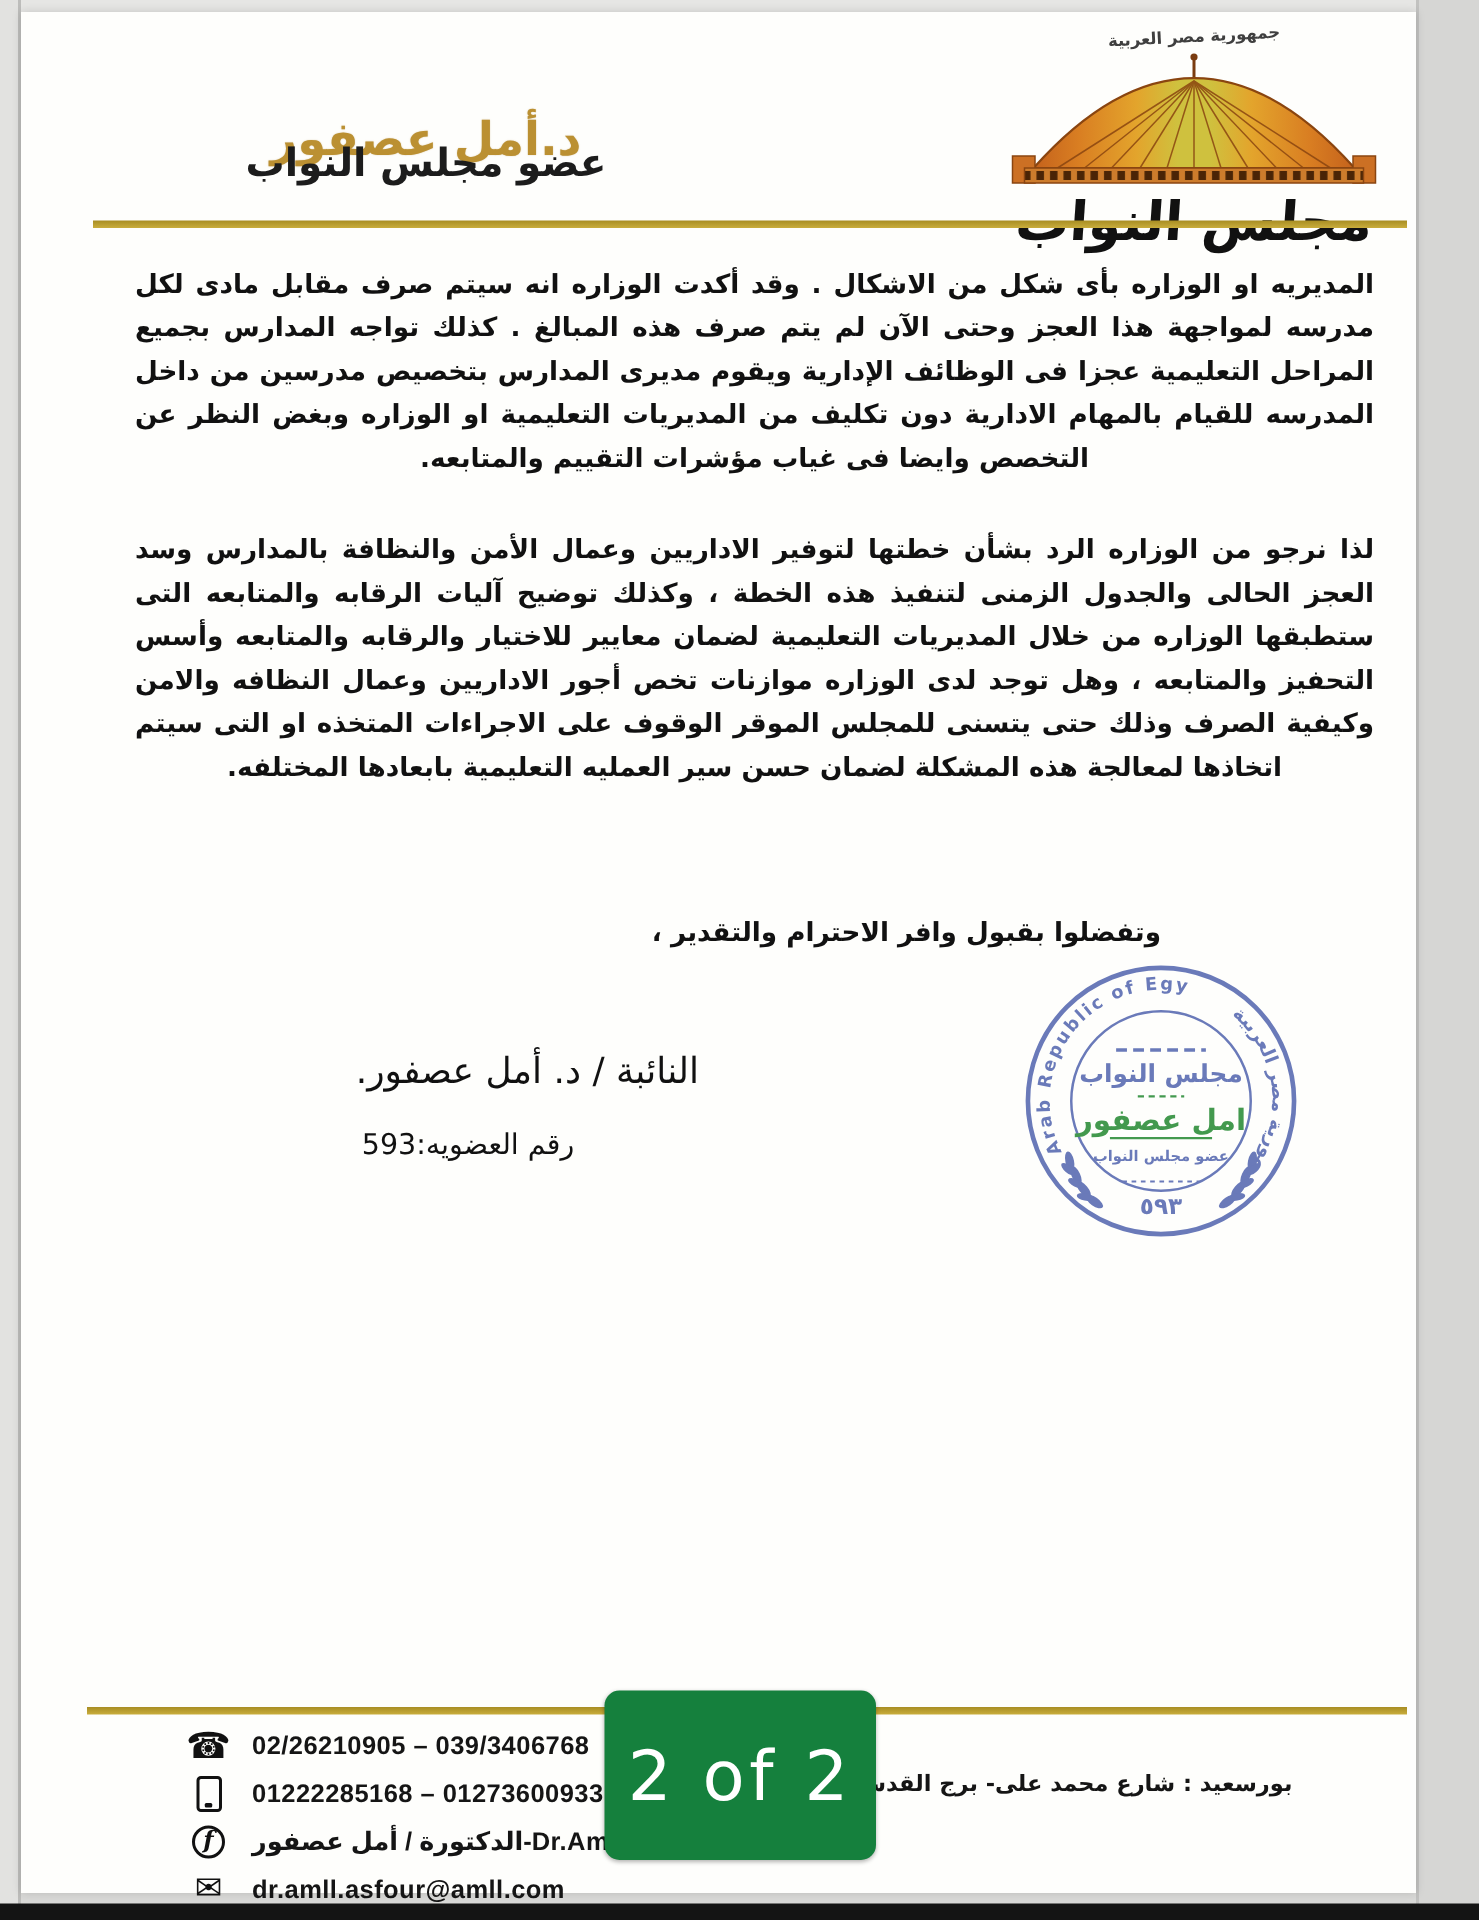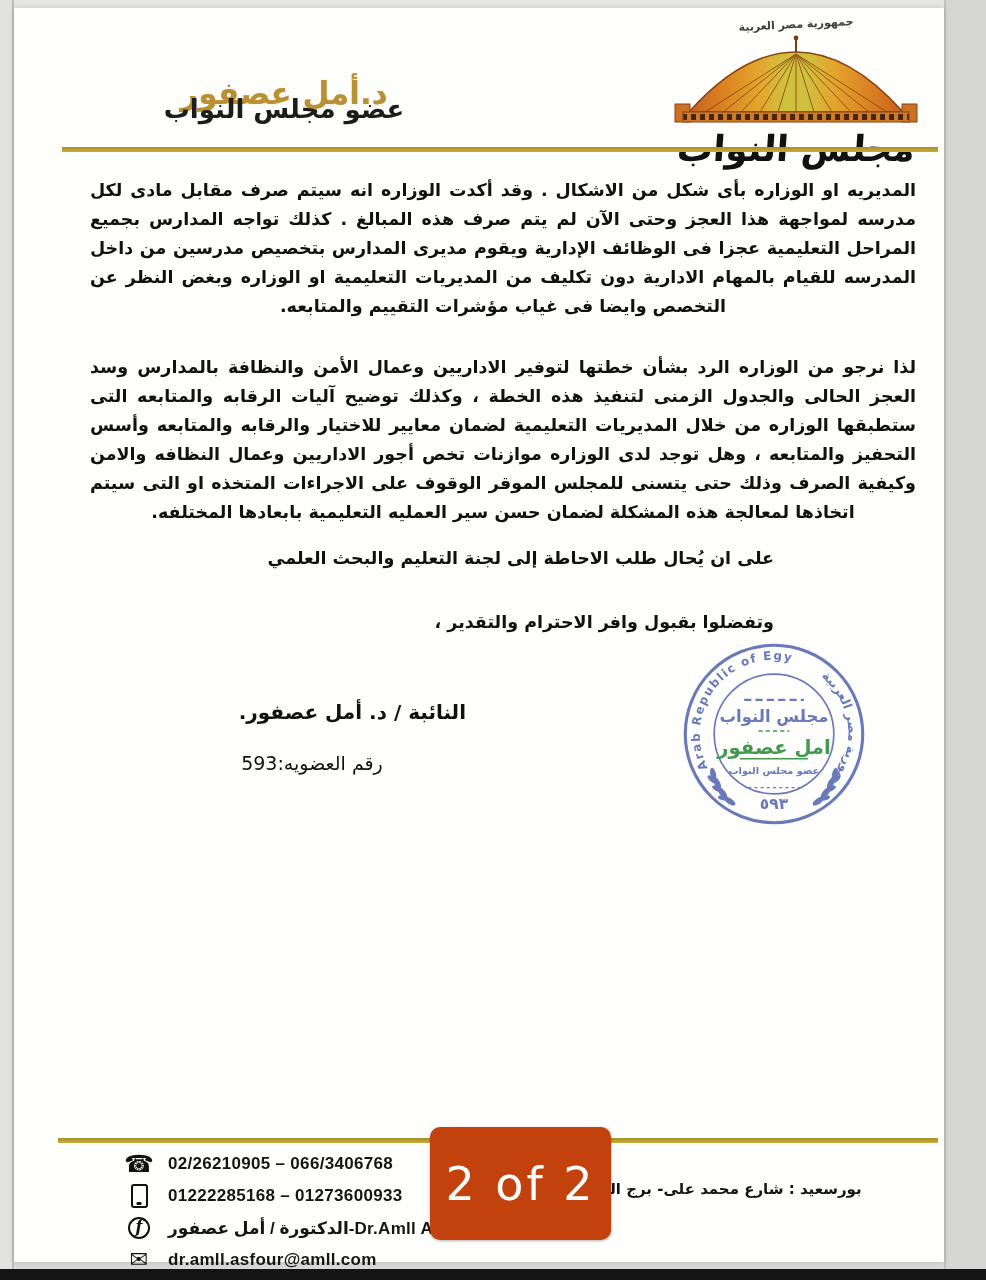--- a/index.html
+++ b/index.html
@@ -51,21 +51,21 @@
     text-align:justify;text-align-last:center;
   }
   .para1{left:76px;top:168px;width:826px;}
   .para2{left:76px;top:345px;width:826px;}
   .line-block{
     position:absolute;direction:rtl;color:#111;font-size:17.5px;font-weight:bold;
     left:76px;width:684px;text-align:right;
   }
   .referral{top:540px;}
   .closing{top:604px;}
-  .sig-name{position:absolute;left:150px;top:692px;width:302px;text-align:right;direction:rtl;font-size:20px;font-weight:bold;color:#111;}
+  .sig-name{position:absolute;left:150px;top:692px;width:302px;text-align:right;direction:rtl;font-size:24px;font-weight:normal;color:#111;}
   .sig-number{position:absolute;left:150px;top:744px;width:296px;text-align:center;direction:rtl;font-size:19px;font-weight:normal;color:#111;}
 
   .stamp{position:absolute;left:662px;top:628px;width:196px;height:196px;opacity:.9;}
 
   
   .footer-rows{position:absolute;left:96px;top:1140px;width:400px;}
   .f-row{display:flex;align-items:center;height:32px;}
   .f-ico{width:58px;display:flex;justify-content:center;align-items:center;color:#111;}
   .f-txt{font-family:"Liberation Sans","DejaVu Sans",sans-serif;font-size:17px;font-weight:bold;color:#151515;letter-spacing:.3px;}
   .f-txt.rtlmix{direction:ltr;}
@@ -76,23 +76,22 @@
     font-family:"DejaVu Serif",serif;font-style:italic;font-weight:bold;font-size:16px;line-height:1;padding-bottom:2px;}
   .ico-mail{font-size:22px;line-height:1;}
 
   .footer-address{
     position:absolute;left:556px;top:1168px;width:370px;text-align:left;direction:rtl;
     font-size:15px;font-weight:bold;color:#151515;line-height:26px;
   }
 
   .page-indicator{
     position:absolute;left:389px;top:1119px;width:181px;height:113px;
-    background:#c2410c;border-radius:10px;display:flex;align-items:center;justify-content:center;
+    background:#15803d;border-radius:10px;display:flex;align-items:center;justify-content:center;
     box-shadow:0 1px 3px rgba(0,0,0,.3);
-    margin-left:27px;
   }
   .page-indicator span{color:#fff;font-size:46px;letter-spacing:3px;font-family:"DejaVu Sans",sans-serif;}
 </style>
 </head>
 <body>
 
 <div class="scan-edge-top"></div>
 <div class="scan-edge-left"></div>
 <div class="scan-edge-right"></div>
 
@@ -140,21 +139,20 @@
       <rect x="231" y="72" width="15" height="18" fill="#cc7024" stroke="#8a4510" stroke-width="1"></rect>
       <rect x="12" y="80" width="226" height="10" fill="url(#dentils)" stroke="#8a4510" stroke-width="1"></rect>
     </svg>
     <span class="logo-calligraphy">مجلس النواب</span>
   </div>
 
   <div class="rule-gold rule-top"></div>
 
   <div class="para para1">المديريه او الوزاره بأى شكل من الاشكال . وقد أكدت الوزاره انه سيتم صرف مقابل مادى لكل مدرسه لمواجهة هذا العجز وحتى الآن لم يتم صرف هذه المبالغ . كذلك تواجه المدارس بجميع المراحل التعليمية عجزا فى الوظائف الإدارية ويقوم مديرى المدارس بتخصيص مدرسين من داخل المدرسه للقيام بالمهام الادارية دون تكليف من المديريات التعليمية او الوزاره وبغض النظر عن التخصص وايضا فى غياب مؤشرات التقييم والمتابعه.</div>
   <div class="para para2">لذا نرجو من الوزاره الرد بشأن خطتها لتوفير الاداريين وعمال الأمن والنظافة بالمدارس وسد العجز الحالى والجدول الزمنى لتنفيذ هذه الخطة ، وكذلك توضيح آليات الرقابه والمتابعه التى ستطبقها الوزاره من خلال المديريات التعليمية لضمان معايير للاختيار والرقابه والمتابعه وأسس التحفيز والمتابعه ، وهل توجد لدى الوزاره موازنات تخص أجور الاداريين وعمال النظافه والامن وكيفية الصرف وذلك حتى يتسنى للمجلس الموقر الوقوف على الاجراءات المتخذه او التى سيتم اتخاذها لمعالجة هذه المشكلة لضمان حسن سير العمليه التعليمية بابعادها المختلفه.</div>
-  <div class="line-block referral">على ان يُحال طلب الاحاطة إلى لجنة التعليم والبحث العلمي</div>
   <div class="line-block closing">وتفضلوا بقبول وافر الاحترام والتقدير ،</div>
 
   <div class="sig-name">النائبة / د. أمل عصفور.</div>
   <div class="sig-number">رقم العضويه:593</div>
 
   <svg class="stamp" viewBox="0 0 190 190">
     <circle cx="95" cy="95" r="86" fill="none" stroke="#5a6cb2" stroke-width="3"></circle>
     <circle cx="95" cy="95" r="58" fill="none" stroke="#5a6cb2" stroke-width="1.6"></circle>
     <defs>
       <path id="arcEN" d="M 32.6,131 A 72 72 0 0 1 113.6,25.5" fill="none"></path>
@@ -194,21 +192,21 @@
     </g>
   </svg>
 
   <div class="rule-gold rule-bottom"></div>
 
   <div class="footer-rows">
     <div class="f-row">
       <span class="f-ico">
           <span class="ico-phone">☎</span>
         </span>
-      <span class="f-txt">02/26210905 – 066/3406768</span>
+      <span class="f-txt">02/26210905 – 039/3406768</span>
     </div>
     <div class="f-row">
       <span class="f-ico">
           <span class="ico-tablet"></span>
         </span>
       <span class="f-txt">01222285168 – 01273600933</span>
     </div>
     <div class="f-row">
       <span class="f-ico">
           <span class="ico-fb">f</span>

